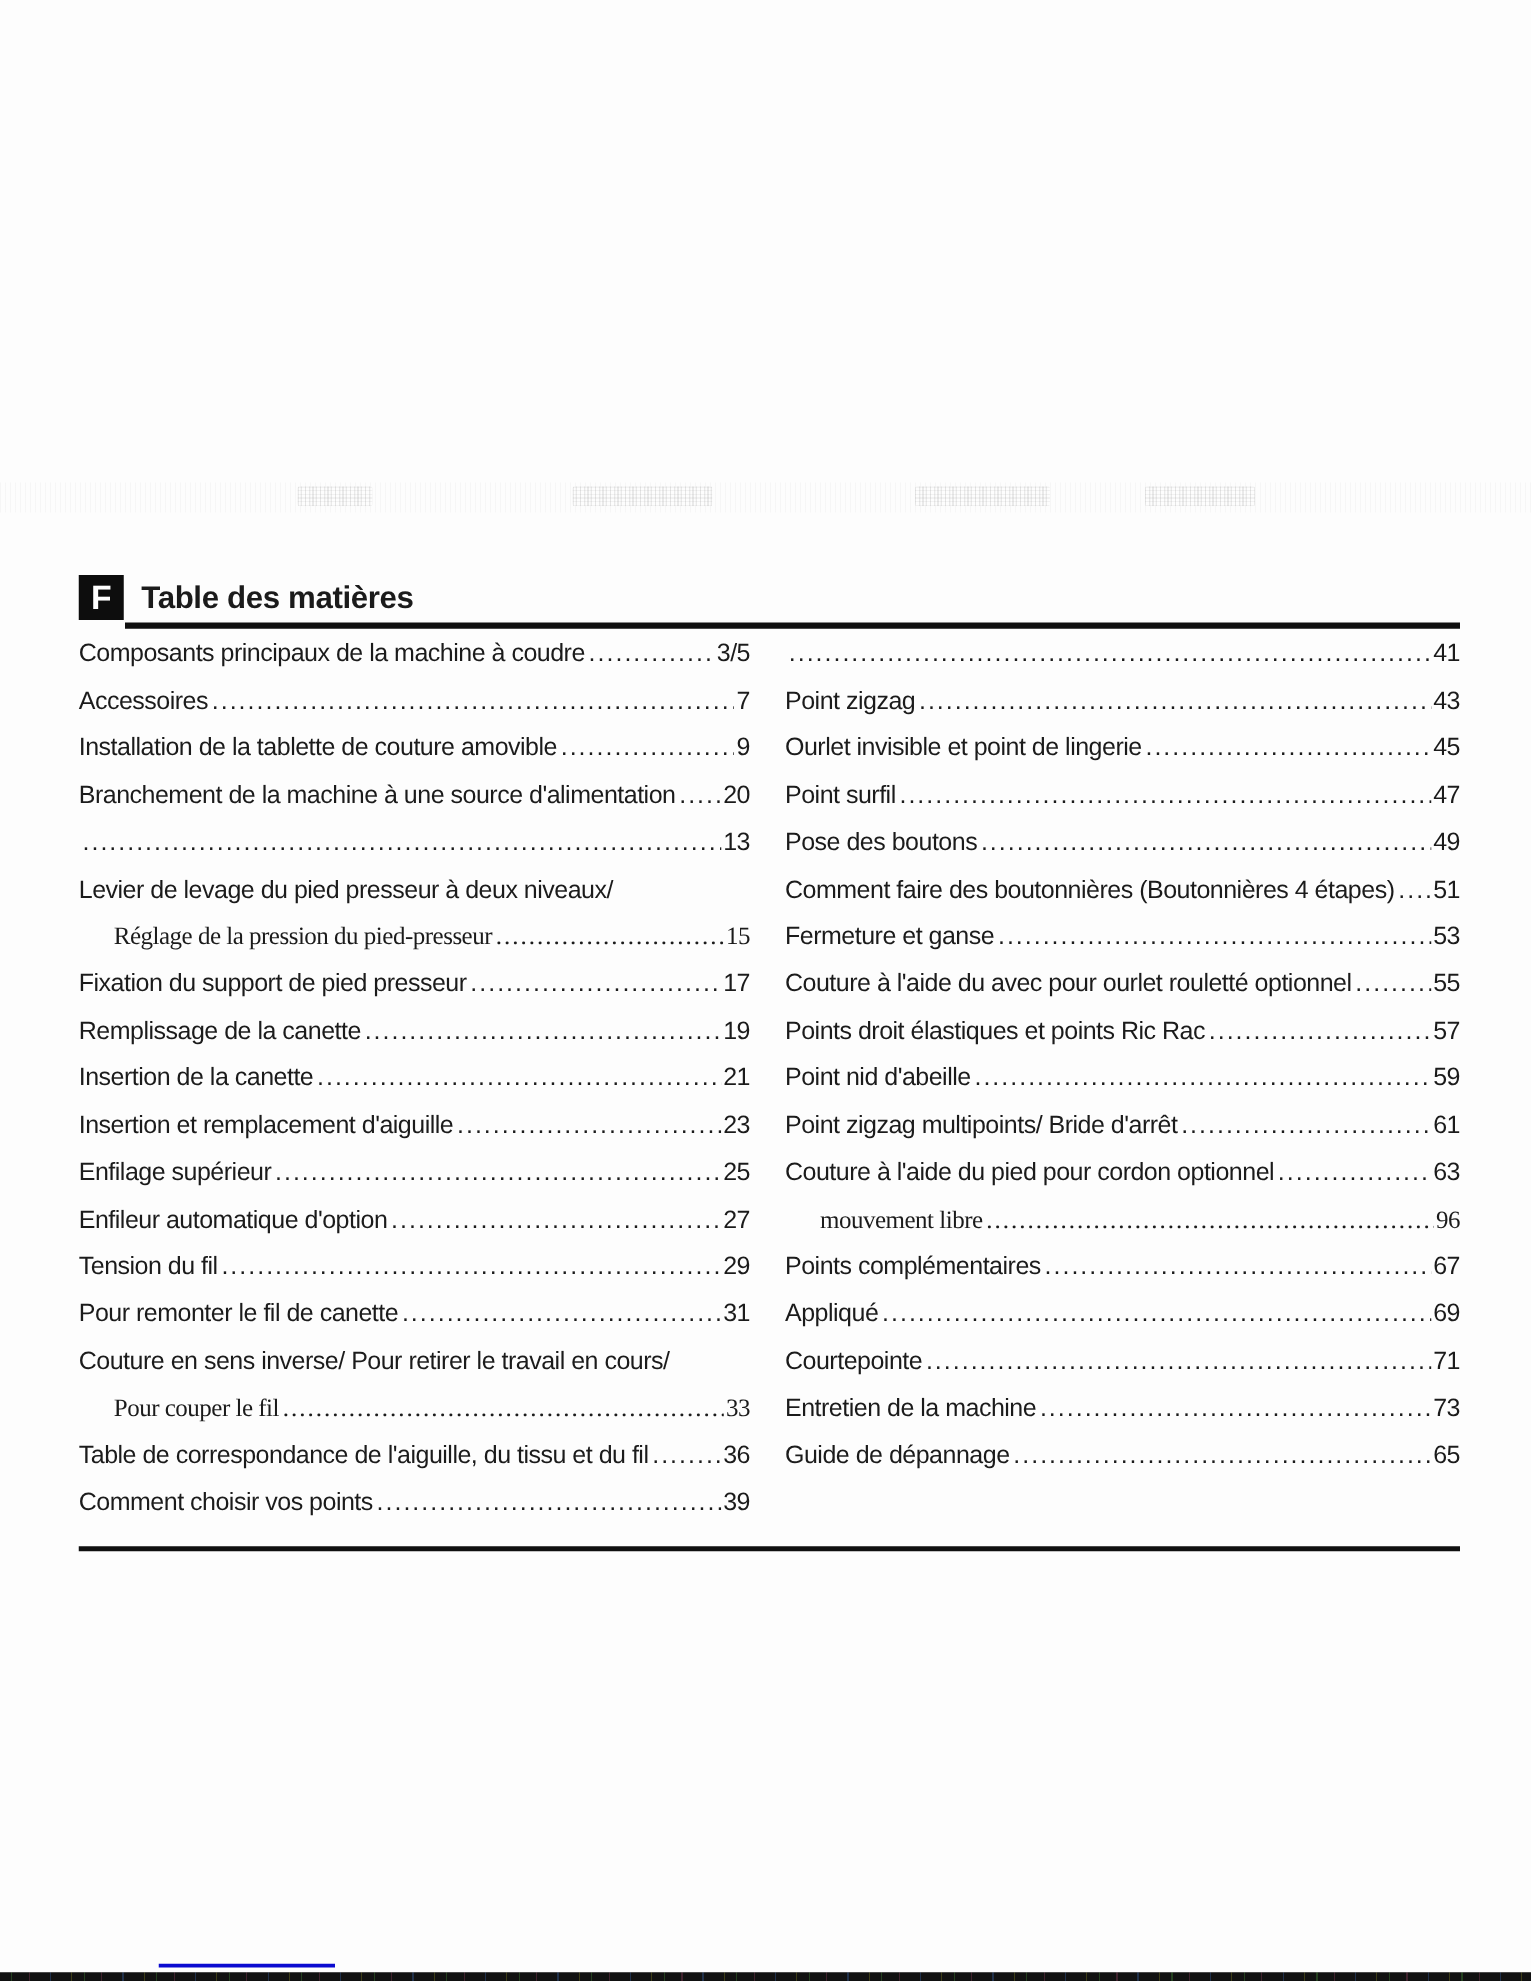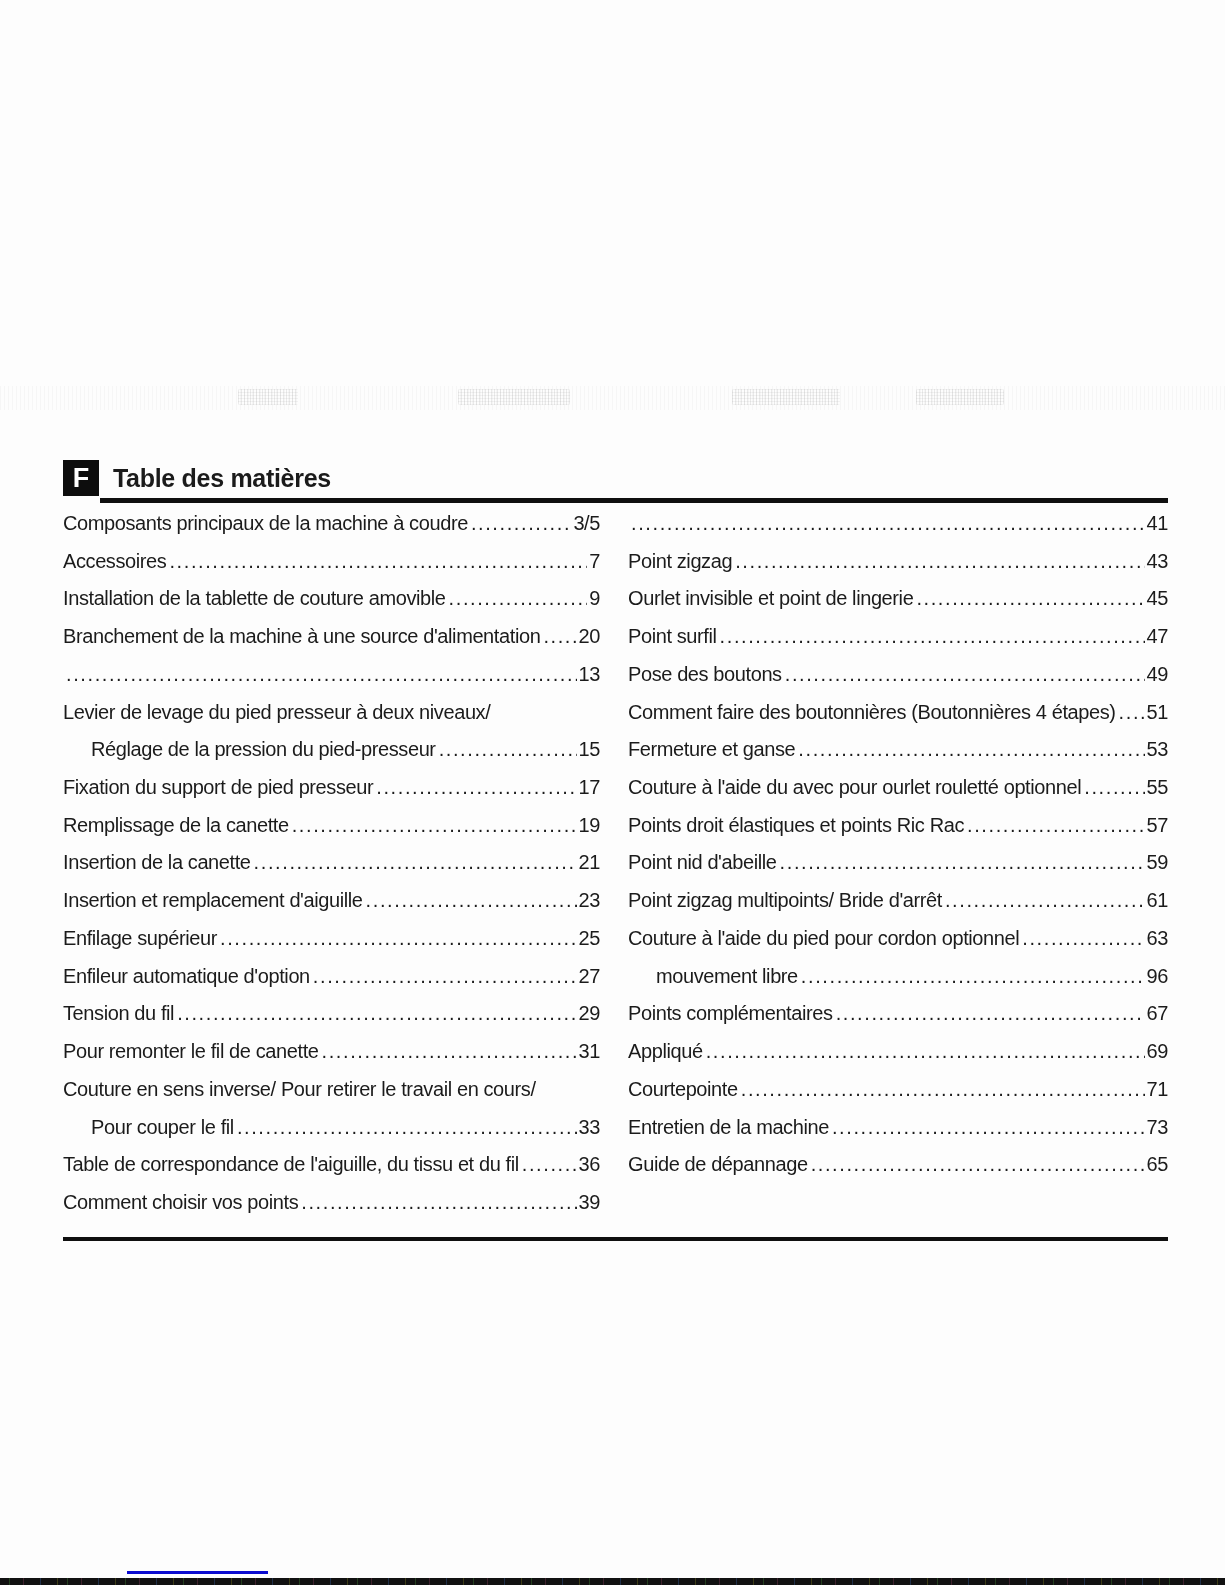--- a/index.html
+++ b/index.html
@@ -41,21 +41,21 @@
   }
   .header-rule{position:absolute;left:100px;top:498px;width:1068px;height:5px;background:var(--rule);}
   
   .columns{position:absolute;left:63px;top:505px;display:flex;}
   .col{width:537px;}
   .col.right{width:540px;margin-left:28px;}
   .row{
     display:flex;height:37.73px;line-height:37.73px;
     font-size:20px;letter-spacing:-0.4px;white-space:nowrap;
   }
-  .row.indent{padding-left:28px;}
+  .row.indent{padding-left:28px;font-family:Liberation Serif, serif;}
   .row .label{flex:0 0 auto;}
   .row .leader{
     flex:1 1 auto;overflow:hidden;margin:0 2px 0 3px;
     letter-spacing:1.6px;color:var(--text);
   }
   .row .page{flex:0 0 auto;}
   
   .bottom-rule{position:absolute;left:63px;top:1237px;width:1105px;height:4px;background:var(--rule);}
   .blue-line{position:absolute;left:127px;top:1571px;width:141px;height:3px;background:var(--blue-line);}
   .scan-bar{

